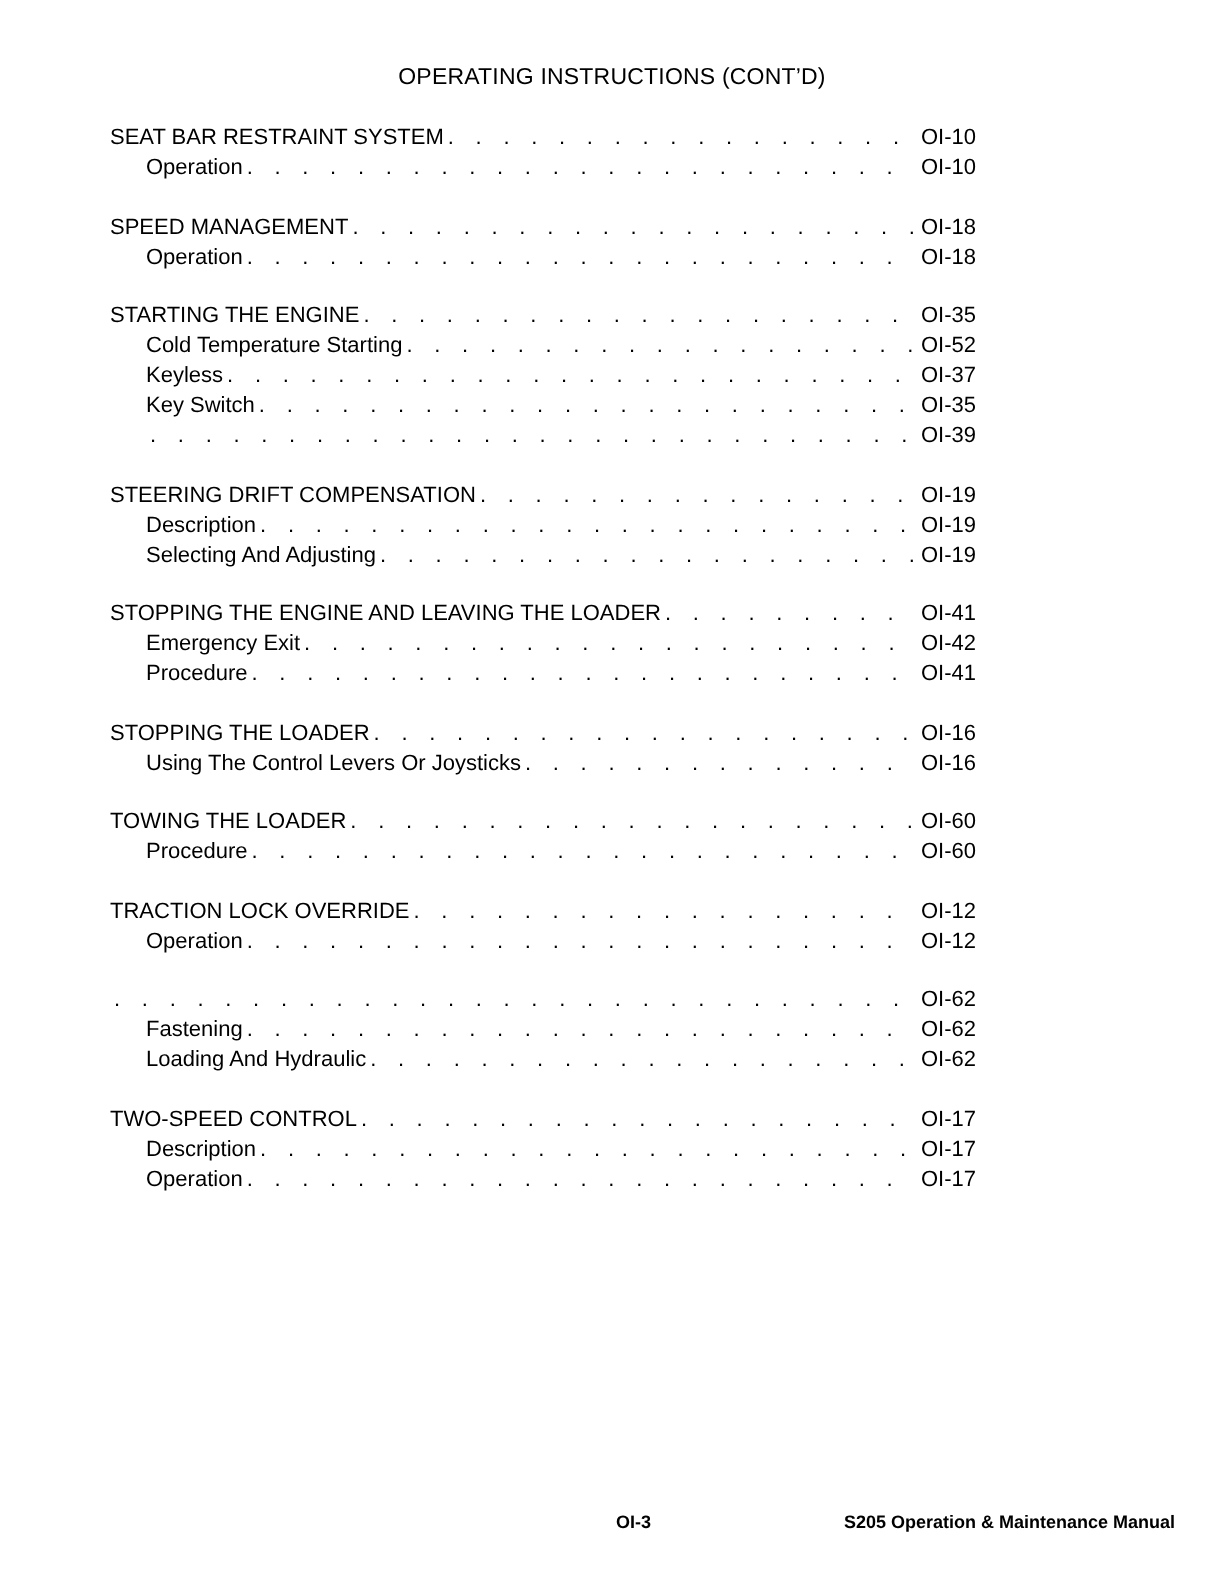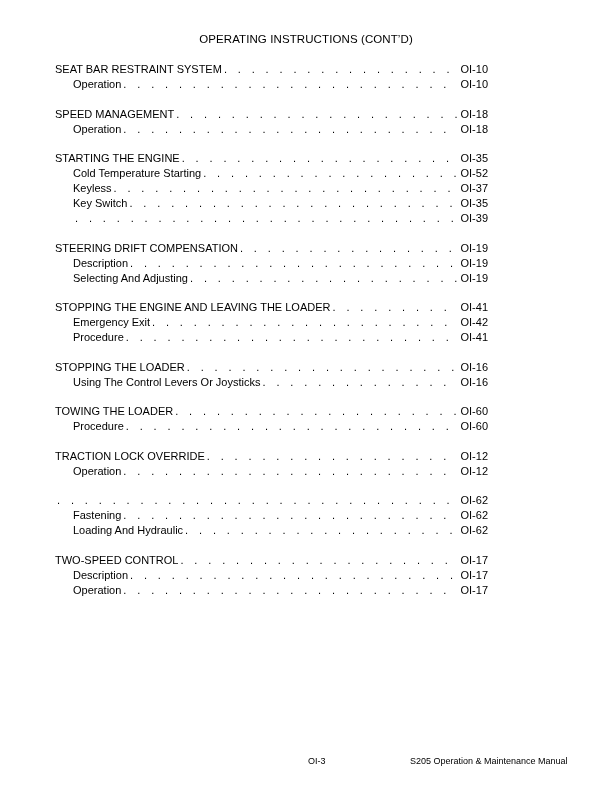--- a/index.html
+++ b/index.html
@@ -8,22 +8,22 @@
   .title { position: absolute; top: 33px; left: 0; width: 612px; text-align: center;
            font-weight: normal; font-size: 11.5px; letter-spacing: 0.1px; }
   .toc { position: absolute; top: 62px; left: 55px; width: 433px; }
   .section { margin-bottom: 14.5px; }
   .row { display: flex; align-items: baseline; font-size: 11px; line-height: 15px; height: 15px; white-space: nowrap; }
   .row.sub { padding-left: 18px; }
   .row .label { flex: 0 0 auto; }
   .row .dots { flex: 1 1 auto; overflow: hidden; margin: 0 3px 0 2px; letter-spacing: 3.9px; color: #000; }
   .row .dots::before { content: ". . . . . . . . . . . . . . . . . . . . . . . . . . . . . . . . . . . . . . . . . . . . . . . . . . . . . . . . . . . . . . . . . . . . . . . . . . . . . . . . . . . . . . . . . . . . . . . . . . . . . . . . . . . . . . . . . . . . . . ."; }
   .row .page { flex: 0 0 auto; text-align: right; }
-  .footer-page { position: absolute; top: 756px; left: 308px; font-weight: normal; font-size: 9px; }
-  .footer-manual { position: absolute; top: 756px; left: 410px; font-weight: normal; font-size: 9px; }
+  .footer-page { position: absolute; top: 756px; left: 308px; font-weight: bold; font-size: 9px; }
+  .footer-manual { position: absolute; top: 756px; left: 422px; font-weight: bold; font-size: 9px; }
 </style>
 </head>
 <body>
 
 <div class="title">OPERATING INSTRUCTIONS (CONT’D)</div>
 
 <div class="toc">
 
   <div class="section">
     <div class="row">

